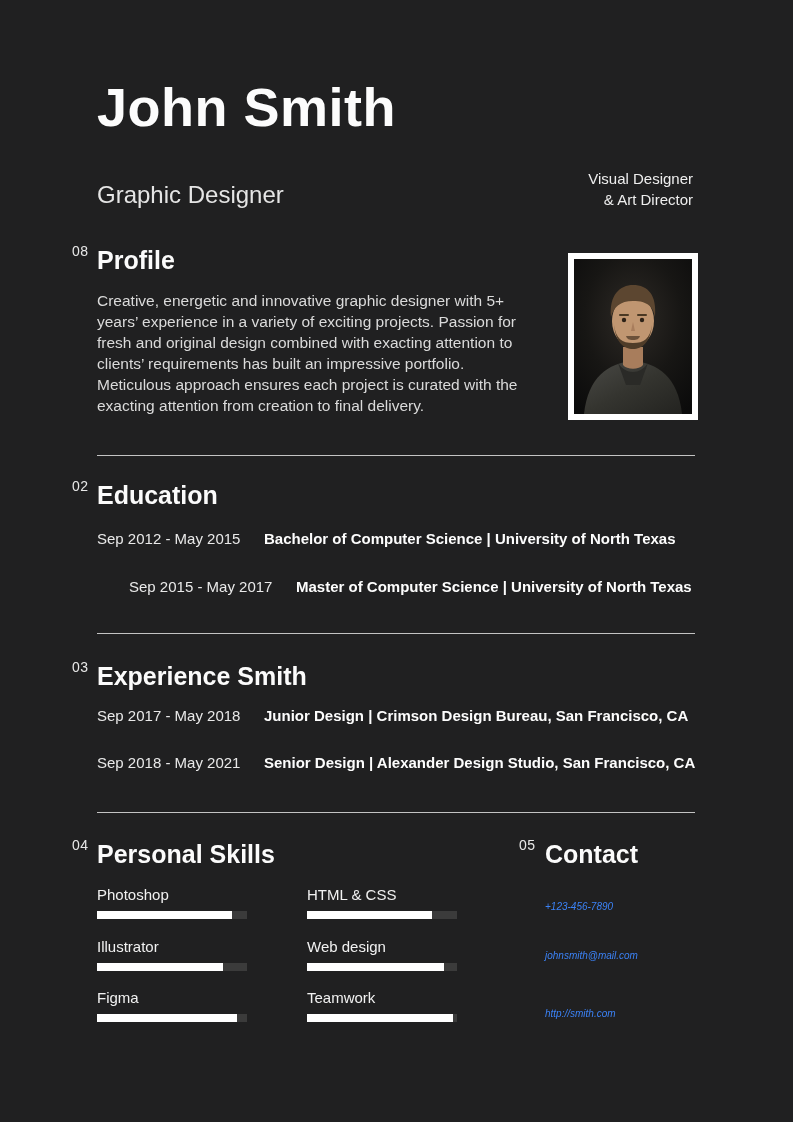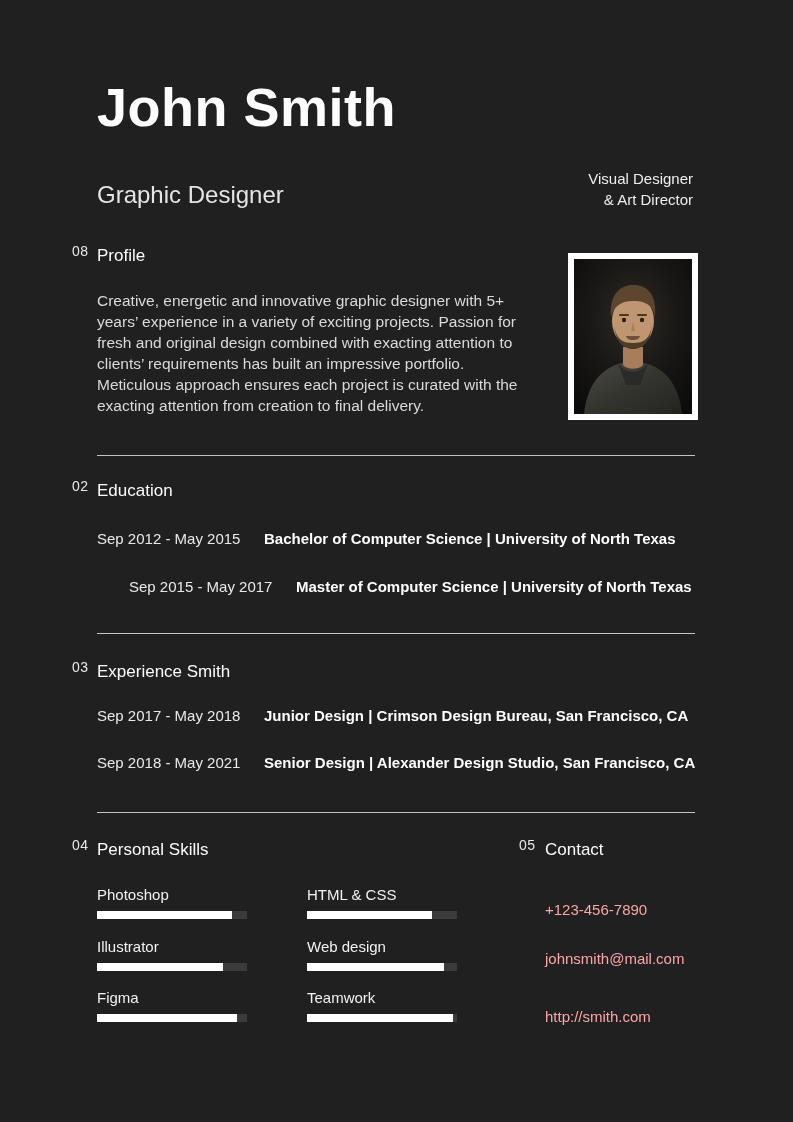--- a/index.html
+++ b/index.html
@@ -28,21 +28,21 @@
     position: absolute; right: 100px; top: 168px;
     text-align: right; font-size: 15px; line-height: 21px; color: #eeeeee;
   }
   
   .section-number {
     position: absolute;
     font-size: 14px; color: #e8e8e8; letter-spacing: 0.5px;
   }
   .section-title {
     position: absolute;
-    font-size: 17px; font-weight: 400; color: #fbfbfb;
+    font-size: 25px; font-weight: 700; color: #fbfbfb;
   }
   .divider {
     position: absolute; left: 97px; width: 598px; height: 1px;
     background: #c3c3c3;
   }
   
   .profile-body {
     position: absolute; left: 97px; top: 290px; width: 438px;
     font-size: 15.5px; line-height: 21px; color: #dadada;
   }
@@ -59,21 +59,21 @@
     width: 167px; flex: 0 0 167px;
     font-size: 15px; font-weight: 500; color: #e9e9e9;
   }
   .t-detail { font-size: 15px; font-weight: 700; color: #fdfdfd; white-space: nowrap; }
   
   .skill { position: absolute; }
   .skill-label { font-size: 15px; color: #f1f1f1; margin-bottom: 8px; }
   .skill-track { width: 150px; height: 8px; background: #3b3b3b; }
   .skill-fill { height: 8px; background: #ffffff; width: 0; }
   
-  .contact-item { position: absolute; left: 545px; font-size: 15px; color: #fca5a5; }
+  .contact-item { position: absolute; left: 545px; font-size: 10px; color: #3b82f6; font-style: italic; }
 </style>
 </head>
 <body>
 
 <div class="page">
 
   <div class="name">John Smith</div>
   <div class="subtitle">Graphic Designer</div>
   <div class="tagline">
     <div>Visual Designer</div>

